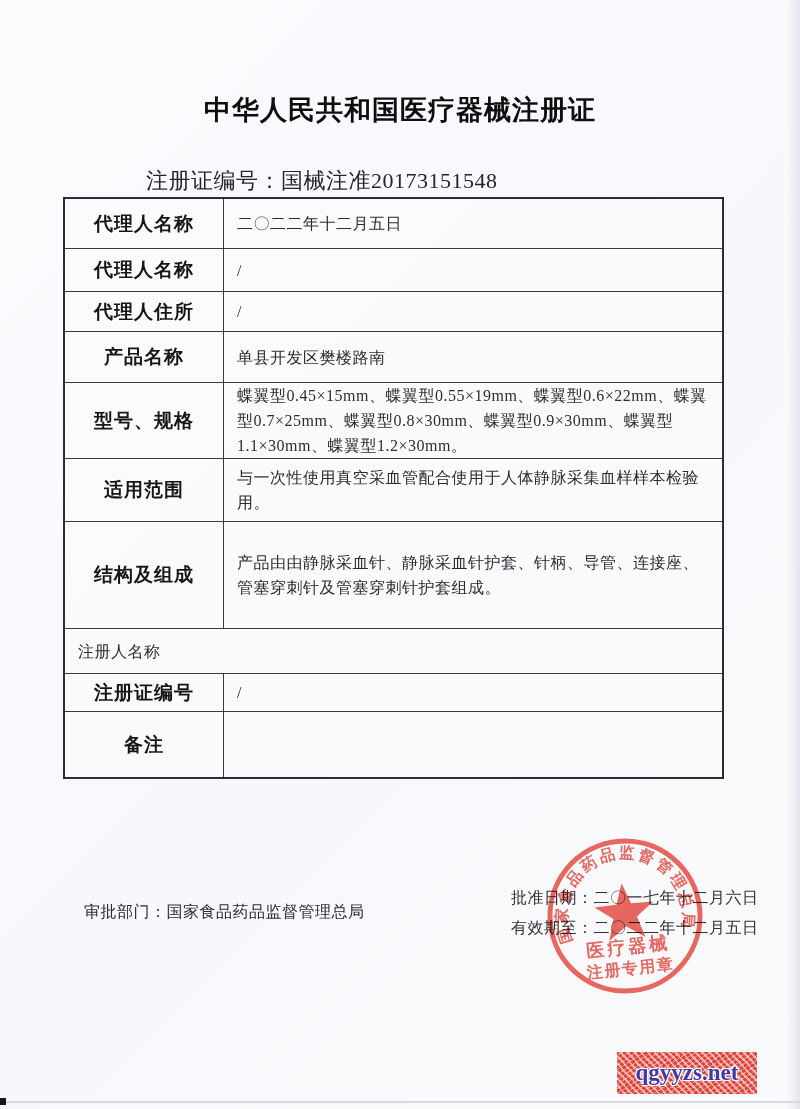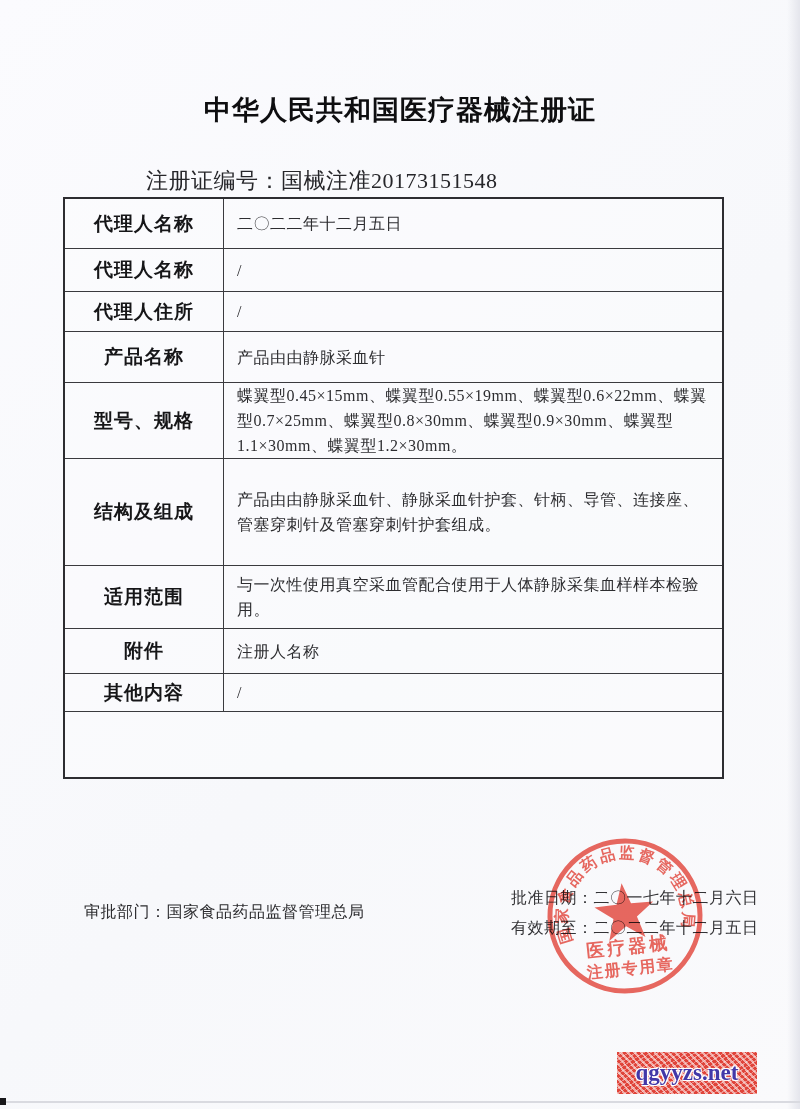--- a/index.html
+++ b/index.html
@@ -103,43 +103,43 @@
     <div class="row" style="height:43px">
       <div class="cell label">代理人名称</div>
       <div class="cell value">/</div>
     </div>
     <div class="row" style="height:40px">
       <div class="cell label">代理人住所</div>
       <div class="cell value">/</div>
     </div>
     <div class="row" style="height:51px">
       <div class="cell label">产品名称</div>
-      <div class="cell value">产品由由静脉采血针</div>
+      <div class="cell value">单县开发区樊楼路南</div>
     </div>
     <div class="row" style="height:76px">
       <div class="cell label">型号、规格</div>
       <div class="cell value">蝶翼型0.45×15mm、蝶翼型0.55×19mm、蝶翼型0.6×22mm、蝶翼型0.7×25mm、蝶翼型0.8×30mm、蝶翼型0.9×30mm、蝶翼型1.1×30mm、蝶翼型1.2×30mm。</div>
     </div>
+    <div class="row" style="height:63px">
+      <div class="cell label">适用范围</div>
+      <div class="cell value">与一次性使用真空采血管配合使用于人体静脉采集血样样本检验用。</div>
+    </div>
     <div class="row" style="height:107px">
       <div class="cell label">结构及组成</div>
       <div class="cell value">产品由由静脉采血针、静脉采血针护套、针柄、导管、连接座、管塞穿刺针及管塞穿刺针护套组成。</div>
     </div>
-    <div class="row" style="height:63px">
-      <div class="cell label">适用范围</div>
-      <div class="cell value">与一次性使用真空采血管配合使用于人体静脉采集血样样本检验用。</div>
-    </div>
     <div class="row" style="height:45px">
-      <div class="cell label">附件</div>
       <div class="cell value">注册人名称</div>
     </div>
     <div class="row" style="height:38px">
-      <div class="cell label">其他内容</div>
+      <div class="cell label">注册证编号</div>
       <div class="cell value">/</div>
     </div>
     <div class="row" style="height:65px">
+      <div class="cell label">备注</div>
       <div class="cell value"></div>
     </div>
   </div>
 
   <div class="approval-dept">审批部门：国家食品药品监督管理总局</div>
 
   <div class="date-block">
     <div class="date-line">批准日期：二〇一七年十二月六日</div>
     <div class="date-line">有效期至：二〇二二年十二月五日</div>
   </div>

